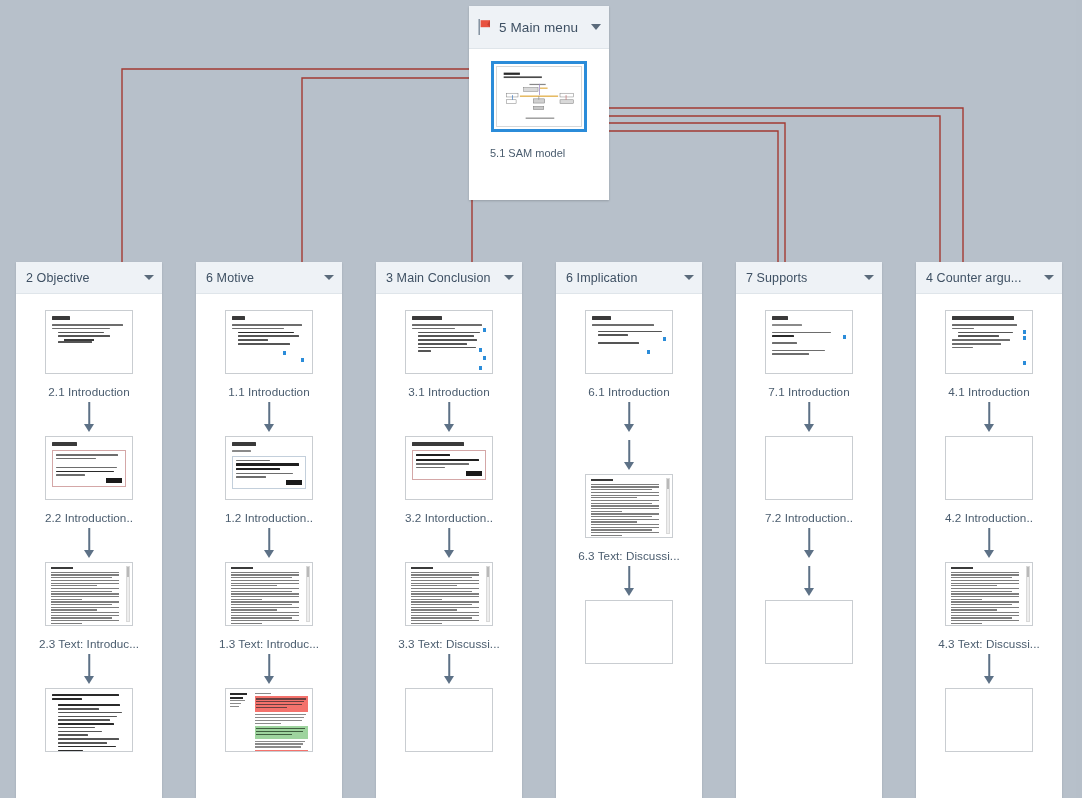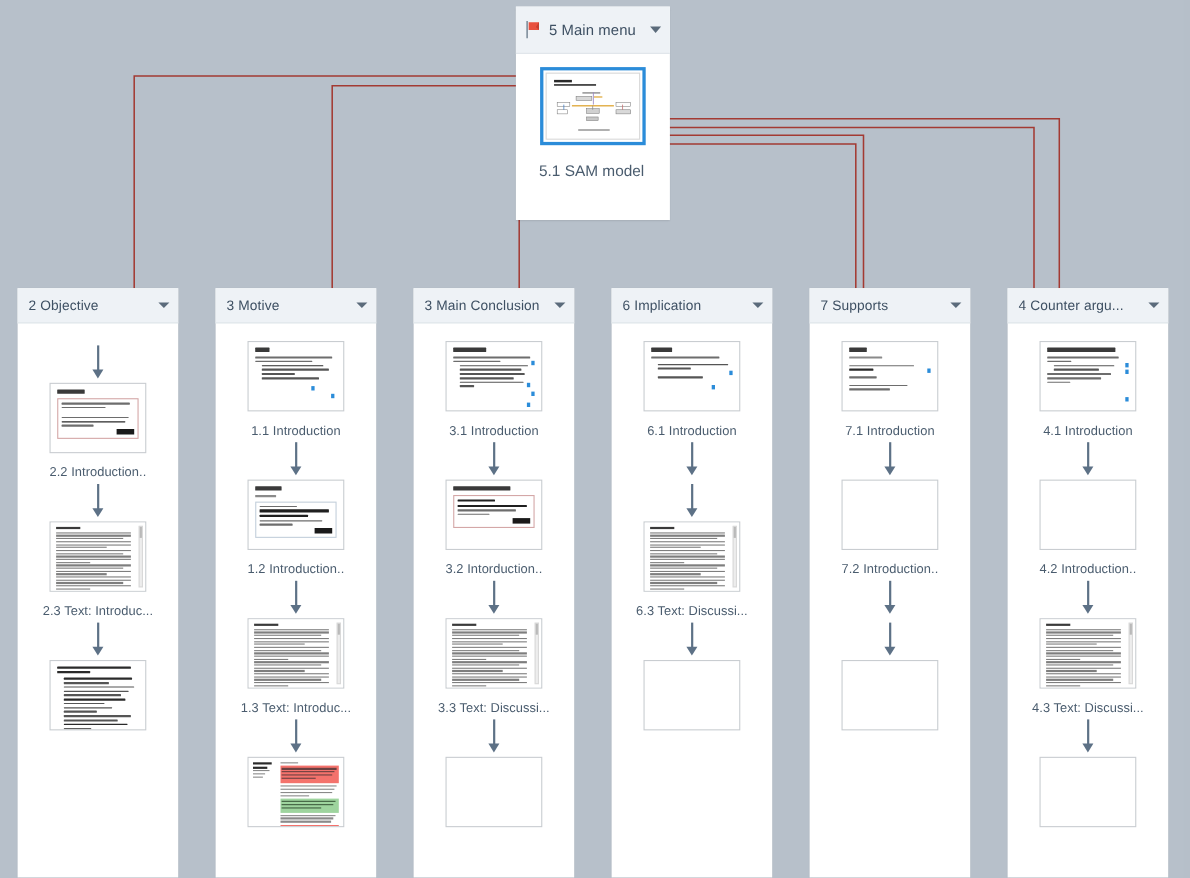--- a/index.html
+++ b/index.html
@@ -72,21 +72,21 @@
   .mm-thumb-inner {
     width: 100%; height: 100%;
     border: 1px solid #d8d8d8;
     box-sizing: border-box;
     background: #fff;
     position: relative;
     overflow: hidden;
   }
   .mm-caption {
     margin-top: 15px;
-    font-size: 14px;
+    font-size: 11px;
     color: #4a5c6e;
     text-align: left;
     padding-left: 21px;
   }
 
   
   .column {
     position: absolute;
     top: 262px;
     width: 146px;
@@ -284,20 +284,40 @@
       <div class="mm-caption">5.1 SAM model</div>
     </div>
   </div>
 
   <div class="column" style="left:16px;height:536px;">
     <div class="col-head">
       <span class="col-title">2 Objective</span>
       <span class="col-caret"></span>
     </div>
     <div class="col-body">
+      <div class="slide-block">
+        <div class="thumb">
+          <div class="sl">
+            <div class="ttl" style="width:24%"></div>
+            <div class="ln" style="width:96%"></div>
+              <div class="ln" style="width:78%"></div>
+            <div class="bl" style="width:62%"></div>
+              <div class="bl" style="width:70%"></div>
+            <div class="bl2" style="width:40%;background:#3a3a3a;height:2px"></div>
+            <div class="bl2" style="width:76%"></div>
+              <div class="bl2" style="width:80%"></div>
+            <div class="bl2" style="width:74%"></div>
+              <div class="bl2" style="width:52%"></div>
+            <div class="bl" style="width:46%"></div>
+            <div class="bl2" style="width:30%"></div>
+              <div class="bl2" style="width:26%"></div>
+          </div>
+        </div>
+        <div class="slide-label">2.1 Introduction</div>
+      </div>
       <div class="down-arrow">
           <div class="stem"></div>
           <div class="head"></div>
         </div>
       <div class="slide-block">
         <div class="thumb">
           <div class="sl">
             <div class="ttl" style="width:34%"></div>
             <div class="box">
               <div class="ln" style="width:94%"></div>
@@ -370,21 +390,21 @@
             <div class="bl" style="width:78%;background:#2a2a2a"></div>
               <div class="bl" style="width:34%;background:#2a2a2a"></div>
           </div>
         </div>
       </div>
     </div>
   </div>
 
   <div class="column" style="left:196px;height:536px;">
     <div class="col-head">
-      <span class="col-title">3 Motive</span>
+      <span class="col-title">6 Motive</span>
       <span class="col-caret"></span>
     </div>
     <div class="col-body">
       <div class="slide-block">
         <div class="thumb">
           <div class="sl">
             <div class="ttl" style="width:18%"></div>
             <div class="ln" style="width:94%"></div>
               <div class="ln" style="width:70%"></div>
             <div class="bl" style="width:76%;background:#2a2a2a"></div>

